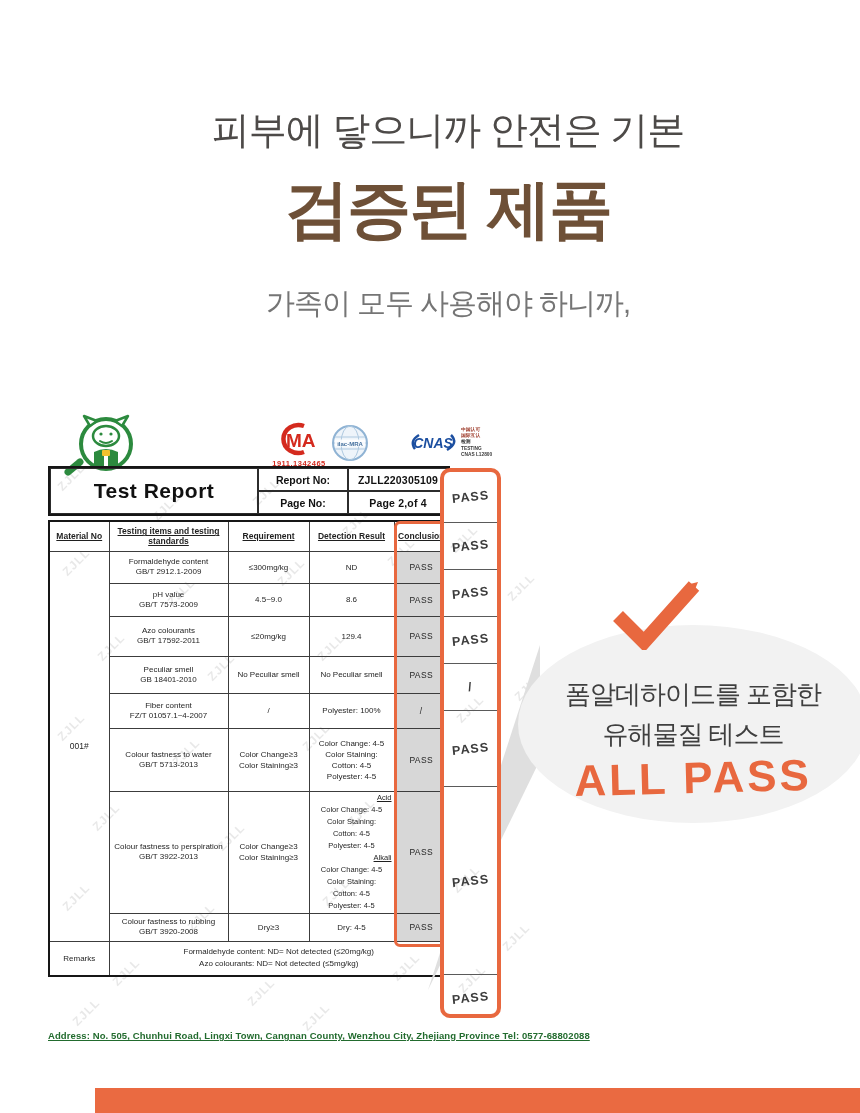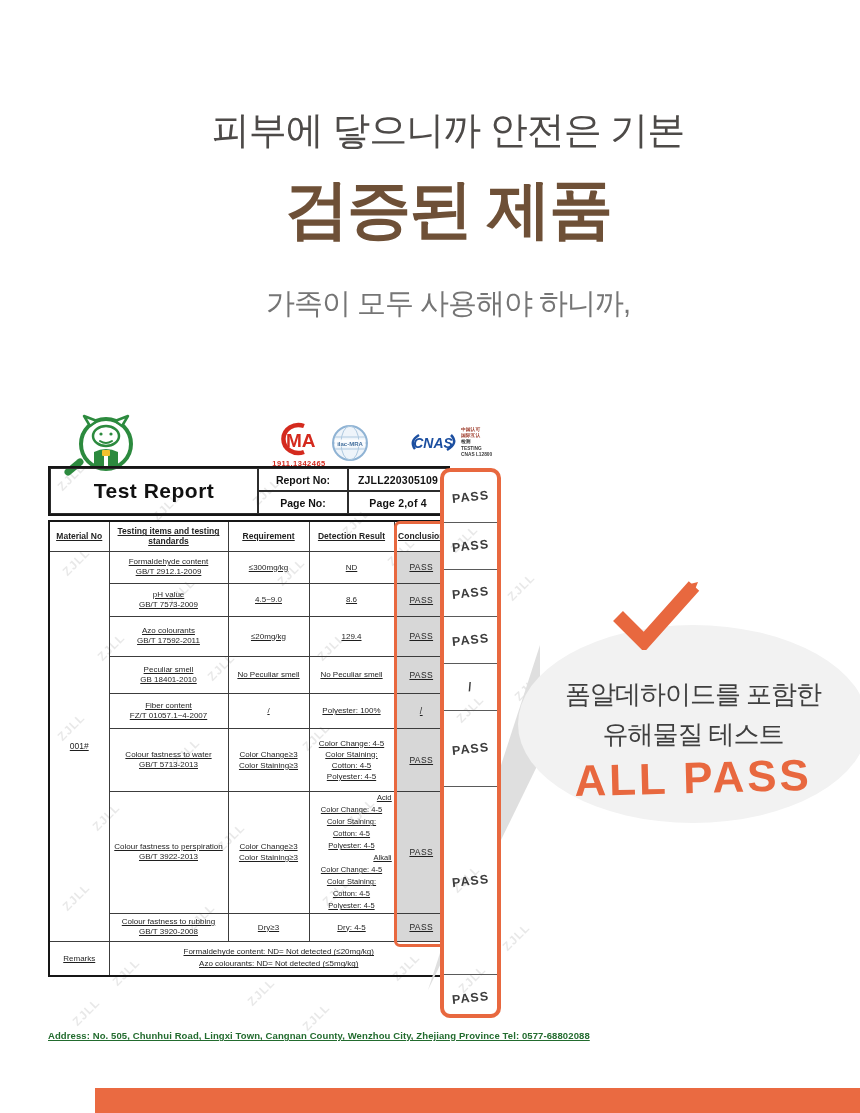--- a/index.html
+++ b/index.html
@@ -39,21 +39,21 @@
   .ht-title{grid-row:1 / span 2;font-size:21px;font-weight:800;color:#111;letter-spacing:.5px;}
   .ht-label{font-size:10.5px;font-weight:bold;color:#111;}
   .ht-value{font-size:10.5px;font-weight:bold;color:#111;letter-spacing:.2px;}
 
   
   .rpt-wrap{position:absolute;left:48px;top:520px;z-index:2;}
   table.rpt{border-collapse:collapse;table-layout:fixed;width:400px;background:transparent;
             font-size:8px;color:#1f1f1f;}
   table.rpt td{border:1px solid #3c3c3c;padding:0 2px;vertical-align:middle;text-align:center;
                overflow:hidden;}
-  table.rpt{border:2px solid #161616;text-decoration:underline;}
+  table.rpt{border:2px solid #161616;}
   .hu{font-weight:bold;text-decoration:underline;font-size:8.5px;white-space:nowrap;}
   td.item{text-align:left;padding-left:6px;line-height:10px;}
   td.mat{font-size:8.5px;}
   td.con{background:#d7d7d7;font-size:8.5px;letter-spacing:.4px;font-weight:500;}
   .rl{line-height:11px;}
   .rl6{line-height:12px;font-size:7.5px;}
   .ul{text-decoration:underline;text-align:right;}
   td.rem{text-align:left;padding-left:8px;line-height:12px;font-size:8px;margin-left:45px;}
 
   

